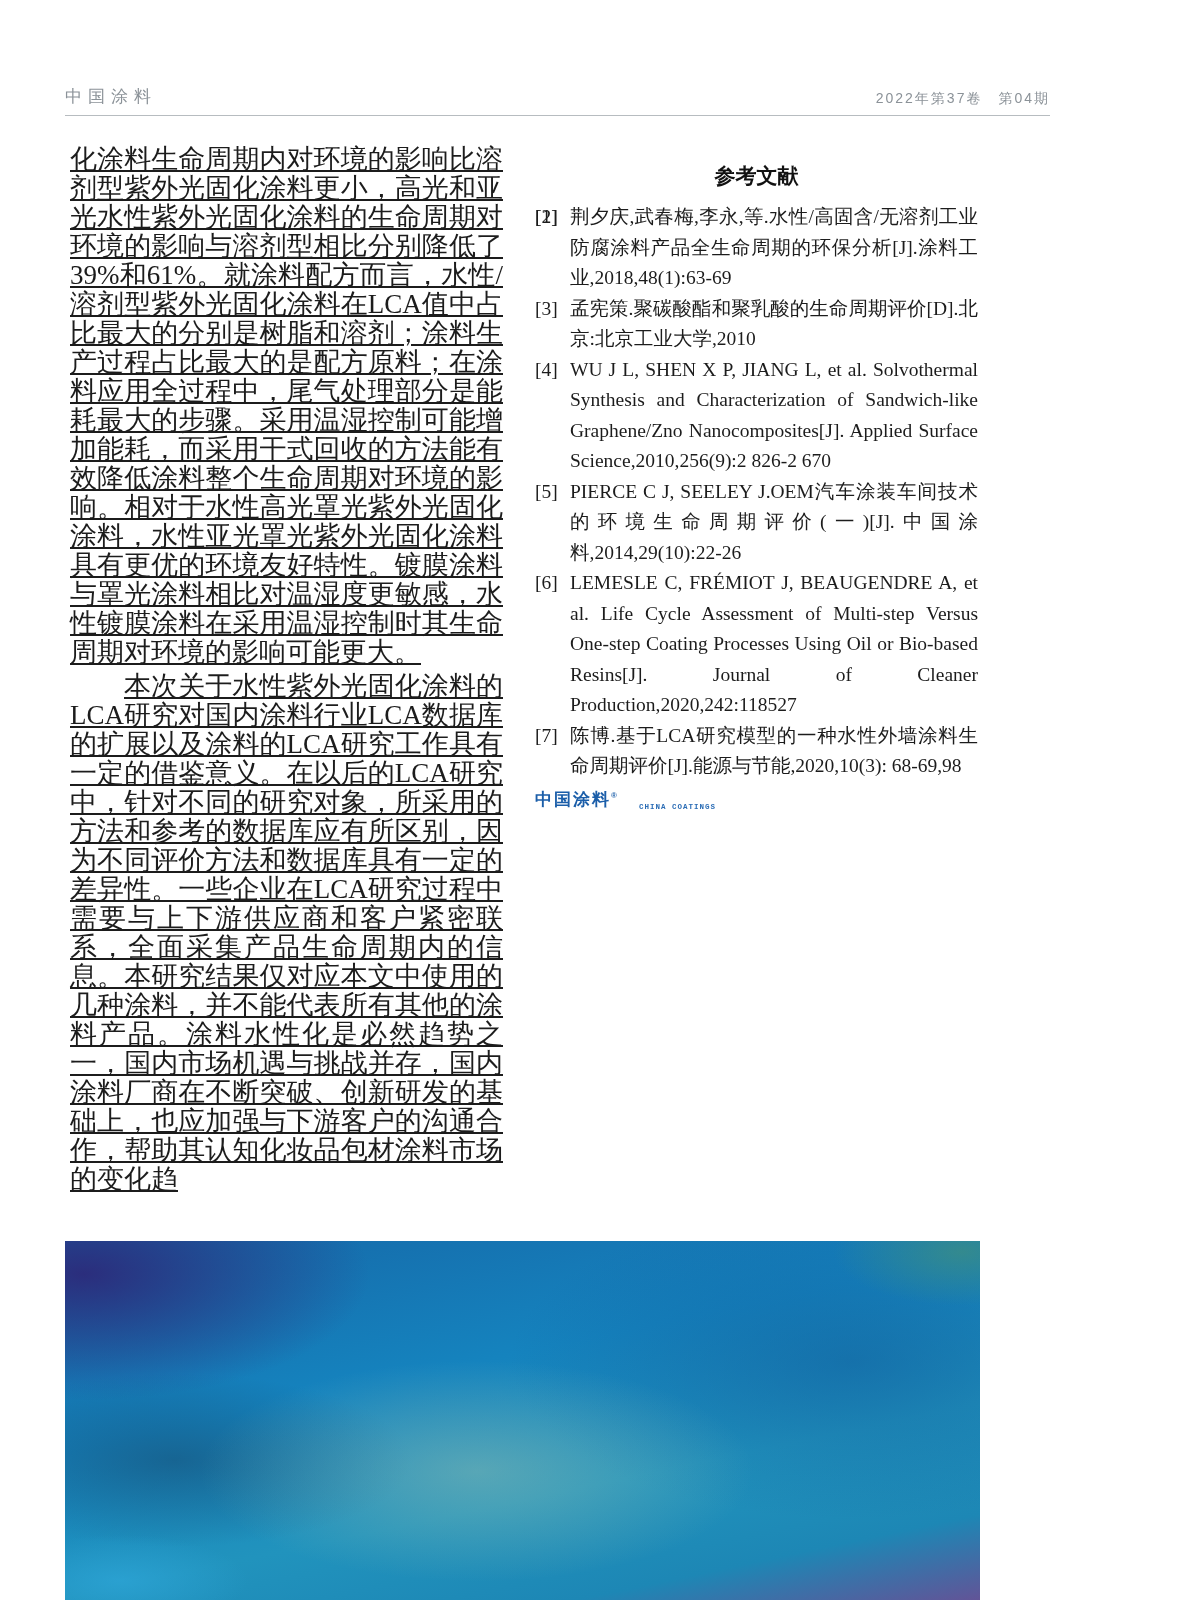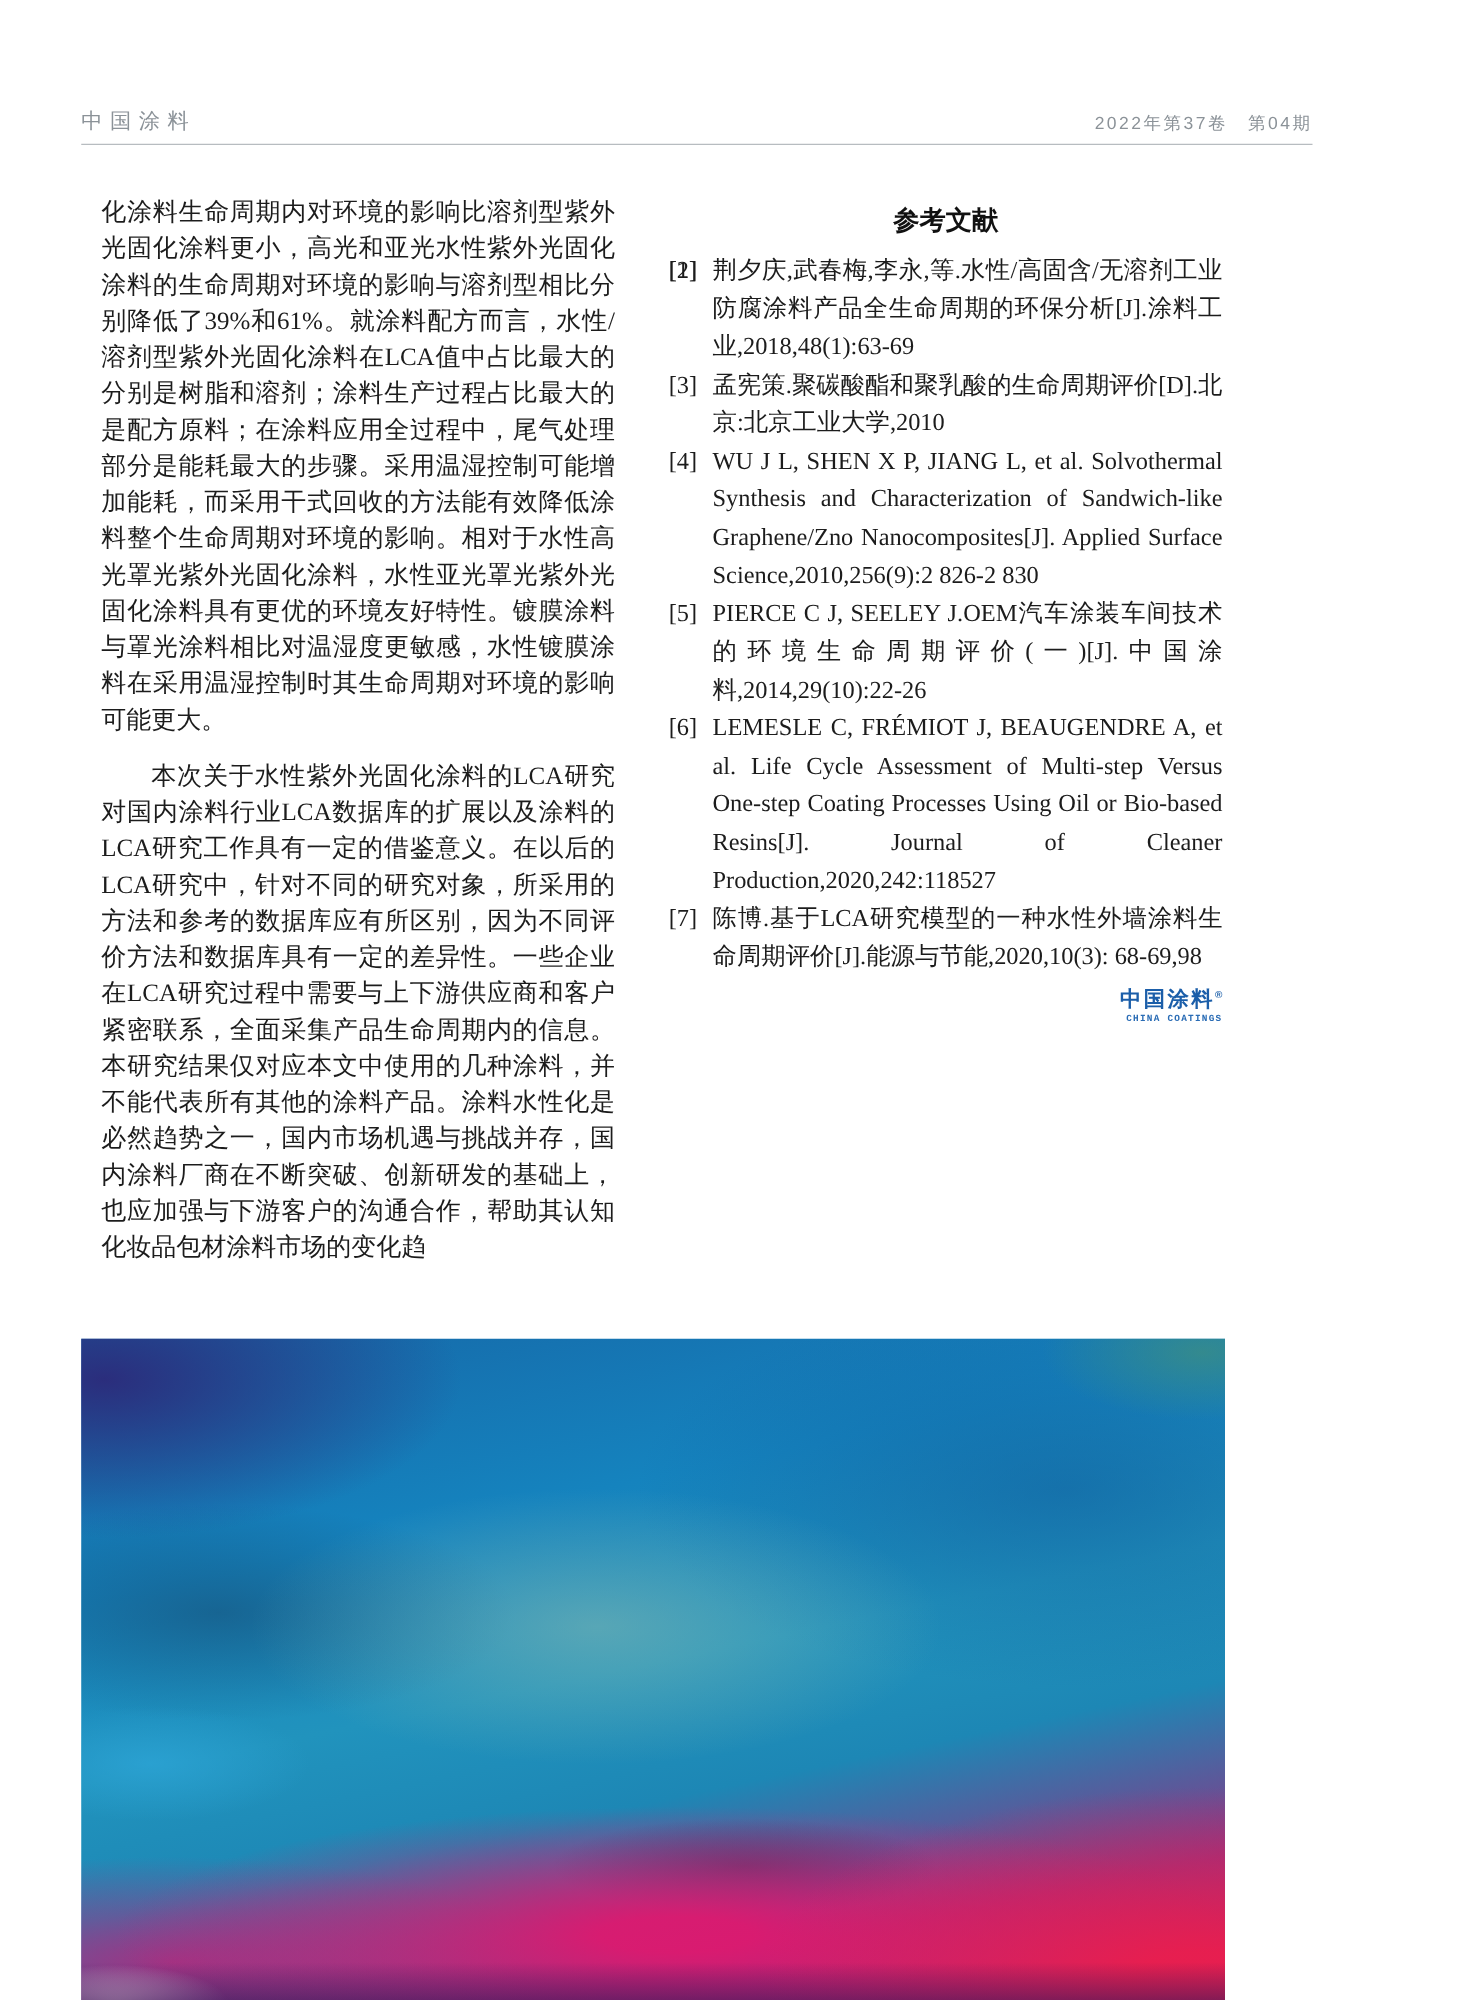--- a/index.html
+++ b/index.html
@@ -25,38 +25,38 @@
     font-family:"Liberation Sans","DejaVu Sans",sans-serif;
   }
   .hdr .issue{
     font-size:14px;color:#8b9298;letter-spacing:2px;
     font-family:"Liberation Sans","DejaVu Sans",sans-serif;
   }
   
   .cols{display:flex;gap:27px;margin-top:24px;}
   .col{width:443px;}
   p.body{
-    margin:16px;font-size:20px;line-height:29px;
-    text-align:justify;text-justify:inter-ideograph;
+    margin:5px;font-size:27px;line-height:29px;
+    text-align:justify;text-justify:inter-ideograph;text-decoration:underline;
   }
   p.body.indent{text-indent:2em;}
   .refs-title{
     text-align:center;font-weight:bold;font-size:21px;
     margin:22px 0 12px 0;color:#111;
   }
   .ref-item{
     position:relative;
     padding-left:35px;
     font-size:19.5px;line-height:30.5px;
     text-align:justify;
   }
   .ref-num{position:absolute;left:0;top:0;}
   
   .brand{
-    display:flex;flex-direction:column;align-items:flex-end;
+    display:flex;align-items:flex-end;
     margin-top:6px;
   }
   .brand-cn{
     font-family:"Liberation Sans","DejaVu Sans",sans-serif;
     font-weight:bold;font-size:17px;color:#1b5ea9;letter-spacing:2px;
     position:relative;
   }
   .brand-cn .rmark{
     font-size:8px;position:relative;top:-7px;letter-spacing:0;color:#1b5ea9;
   }
@@ -100,21 +100,21 @@
     <div class="col">
       <p class="body">化涂料生命周期内对环境的影响比溶剂型紫外光固化涂料更小，高光和亚光水性紫外光固化涂料的生命周期对环境的影响与溶剂型相比分别降低了39%和61%。就涂料配方而言，水性/溶剂型紫外光固化涂料在LCA值中占比最大的分别是树脂和溶剂；涂料生产过程占比最大的是配方原料；在涂料应用全过程中，尾气处理部分是能耗最大的步骤。采用温湿控制可能增加能耗，而采用干式回收的方法能有效降低涂料整个生命周期对环境的影响。相对于水性高光罩光紫外光固化涂料，水性亚光罩光紫外光固化涂料具有更优的环境友好特性。镀膜涂料与罩光涂料相比对温湿度更敏感，水性镀膜涂料在采用温湿控制时其生命周期对环境的影响可能更大。</p>
       <p class="body indent">本次关于水性紫外光固化涂料的LCA研究对国内涂料行业LCA数据库的扩展以及涂料的LCA研究工作具有一定的借鉴意义。在以后的LCA研究中，针对不同的研究对象，所采用的方法和参考的数据库应有所区别，因为不同评价方法和数据库具有一定的差异性。一些企业在LCA研究过程中需要与上下游供应商和客户紧密联系，全面采集产品生命周期内的信息。本研究结果仅对应本文中使用的几种涂料，并不能代表所有其他的涂料产品。涂料水性化是必然趋势之一，国内市场机遇与挑战并存，国内涂料厂商在不断突破、创新研发的基础上，也应加强与下游客户的沟通合作，帮助其认知化妆品包材涂料市场的变化趋</p>
     </div>
     <div class="col">
       <div class="refs-title">参考文献</div>
       <div>
           <div class="ref-item"><span class="ref-num">[1]</span></div>
           <div class="ref-item"><span class="ref-num">[2]</span><span>荆夕庆,武春梅,李永,等.水性/高固含/无溶剂工业防腐涂料产品全生命周期的环保分析[J].涂料工业,2018,48(1):63-69</span></div>
           <div class="ref-item"><span class="ref-num">[3]</span><span>孟宪策.聚碳酸酯和聚乳酸的生命周期评价[D].北京:北京工业大学,2010</span></div>
-          <div class="ref-item"><span class="ref-num">[4]</span><span>WU J L, SHEN X P, JIANG L, et al. Solvothermal Synthesis and Characterization of Sandwich-like Graphene/Zno Nanocomposites[J]. Applied Surface Science,2010,256(9):2 826-2 830</span></div>
+          <div class="ref-item"><span class="ref-num">[4]</span><span>WU J L, SHEN X P, JIANG L, et al. Solvothermal Synthesis and Characterization of Sandwich-like Graphene/Zno Nanocomposites[J]. Applied Surface Science,2010,256(9):2 826-2 670</span></div>
           <div class="ref-item"><span class="ref-num">[5]</span><span>PIERCE C J, SEELEY J.OEM汽车涂装车间技术的环境生命周期评价(一)[J].中国涂料,2014,29(10):22-26</span></div>
           <div class="ref-item"><span class="ref-num">[6]</span><span>LEMESLE C, FRÉMIOT J, BEAUGENDRE A, et al. Life Cycle Assessment of Multi-step Versus One-step Coating Processes Using Oil or Bio-based Resins[J]. Journal of Cleaner Production,2020,242:118527</span></div>
           <div class="ref-item"><span class="ref-num">[7]</span><span>陈博.基于LCA研究模型的一种水性外墙涂料生命周期评价[J].能源与节能,2020,10(3): 68-69,98</span></div>
         </div>
       <div class="brand">
         <span class="brand-cn"><span>中国涂料</span><span class="rmark">®</span></span>
         <span class="brand-en">CHINA COATINGS</span>
       </div>
     </div>
   </div>

